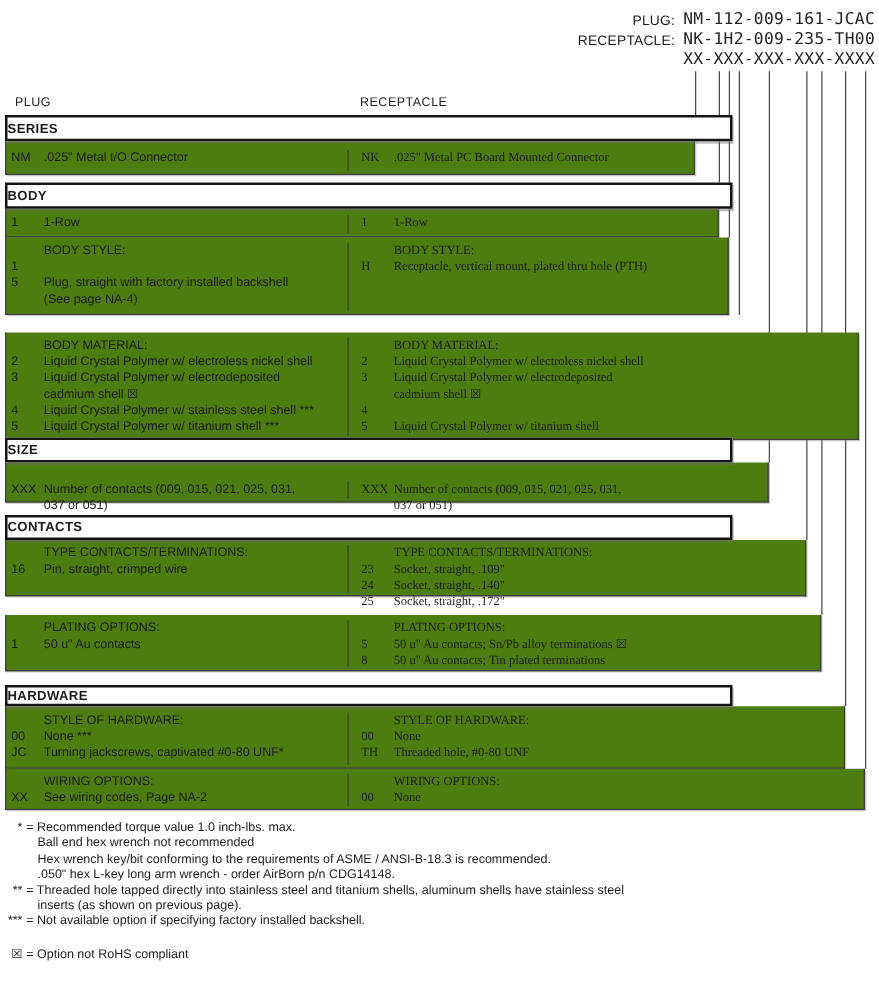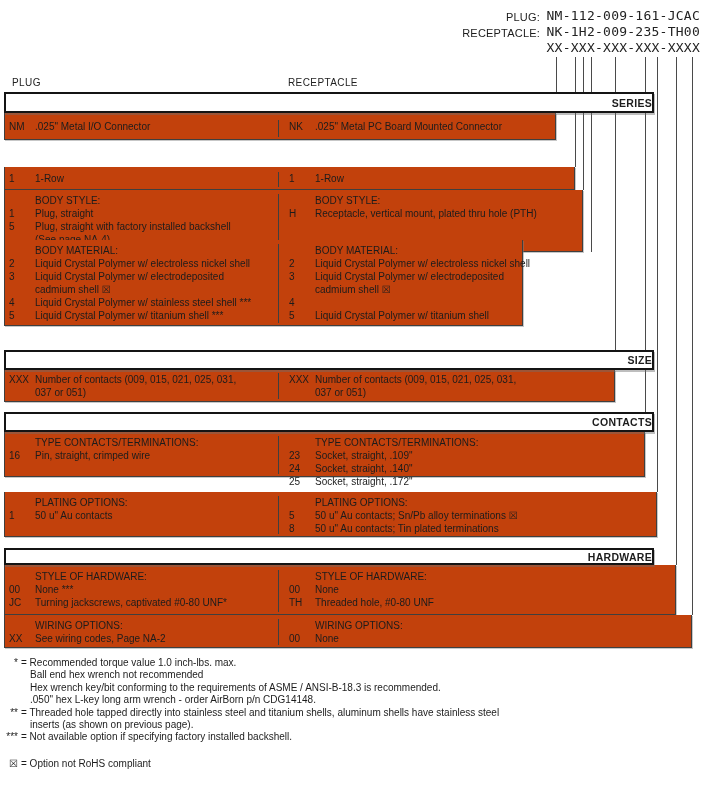--- a/index.html
+++ b/index.html
@@ -7,29 +7,29 @@
   body { width: 703px; height: 792px; position: relative; font-family: "Liberation Sans", sans-serif; color: #1c1c1c; }
   .page { position: absolute; inset: 0; overflow: hidden; }
 
   
   .pn-labels { position: absolute; top: 9px; right: 163px; text-align: right; font-weight: normal; font-size: 11px; line-height: 16px; letter-spacing: .2px; }
   .pn-values { position: absolute; top: 8px; right: 3px; text-align: right; font-family: "DejaVu Sans Mono", monospace; font-size: 13px; line-height: 16px; letter-spacing: .25px; color: #222; margin-left: 31px; }
 
   .col-label { position: absolute; font-size: 10px; letter-spacing: .4px; color: #222; }
 
   
-  .bar { position: absolute; left: 4px; width: 650px; background: #fff; border: 2px solid #141414; box-shadow: 1px 2px 0 rgba(110,110,110,.45); display: flex; align-items: center; justify-content: flex-end; z-index: 3; }
+  .bar { position: absolute; left: 4px; width: 582px; background: #fff; border: 2px solid #141414; box-shadow: 1px 2px 0 rgba(110,110,110,.45); display: flex; align-items: center; justify-content: flex-start; z-index: 3; }
   .bar-title { font-weight: bold; font-size: 10.5px; letter-spacing: .3px; }
 
   
-  .row { position: absolute; left: 4px; background: #c2410c; border: 1px solid #3f3f3f; border-top: none; box-shadow: 1px 1px 0 rgba(130,130,130,.45); display: flex; align-items: stretch; z-index: 2; }
+  .row { position: absolute; left: 4px; background: #4d7c0f; border: 1px solid #3f3f3f; border-top: none; box-shadow: 1px 1px 0 rgba(130,130,130,.45); display: flex; align-items: stretch; z-index: 2; }
   .colL { width: 273px; flex: 0 0 273px; }
   .colR { flex: 1; border-left: 1px solid #3f3f3f; margin-bottom: 2px; }
   .line { display: flex; line-height: 13px; font-size: 10px; padding-left: 2px; }
-  .colR .line { padding-left: 8px; }
+  .colR .line { padding-left: 8px; font-family: Liberation Serif, serif; }
   .code { flex: 0 0 28px; padding-left: 2px; white-space: nowrap; }
   .desc { flex: 1; white-space: nowrap; }
 
   
   .callout { position: absolute; width: 0; border-left: 1px solid #4a4a4a; z-index: 1; }
 
   
   .footnotes { position: absolute; left: 4px; top: 657px; width: 696px; font-size: 10px; }
   .fn-list .line { line-height: 12.4px; padding-left: 0; }
   .fn-list .code { flex: 0 0 17px; text-align: right; padding: 0 3px 0 0; }
@@ -75,20 +75,23 @@
         </div>
       </div>
     <div class="colR">
         <div class="line">
           <span class="code">NK</span>
           <span class="desc">.025" Metal PC Board Mounted Connector</span>
         </div>
       </div>
   </div>
 
+  <div class="bar" style="top:146px; height:21px">
+    <span class="bar-title">BODY</span>
+  </div>
   <div class="row" style="top:167px; height:23px; width:571px; padding-top:5px">
     <div class="colL">
         <div class="line">
           <span class="code">1</span>
           <span class="desc">1-Row</span>
         </div>
       </div>
     <div class="colR">
         <div class="line">
           <span class="code">1</span>
@@ -97,21 +100,20 @@
       </div>
   </div>
   <div class="row" style="top:190px; height:62px; width:579px; padding-top:4px">
     <div class="colL">
         <div class="line">
           <span class="code"></span>
           <span class="desc">BODY STYLE:</span>
         </div>
         <div class="line">
           <span class="code">1</span>
-          <span class="desc">Plug, straight</span>
         </div>
         <div class="line">
           <span class="code">5</span>
           <span class="desc">Plug, straight with factory installed backshell</span>
         </div>
         <div class="line">
           <span class="code"></span>
           <span class="desc">(See page NA-4)</span>
         </div>
       </div>
@@ -119,21 +121,21 @@
         <div class="line">
           <span class="code"></span>
           <span class="desc">BODY STYLE:</span>
         </div>
         <div class="line">
           <span class="code">H</span>
           <span class="desc">Receptacle, vertical mount, plated thru hole (PTH)</span>
         </div>
       </div>
   </div>
-  <div class="row" style="top:240px; height:86px; width:519px; padding-top:4px">
+  <div class="row" style="top:266px; height:86px; width:683px; padding-top:4px">
     <div class="colL">
         <div class="line">
           <span class="code"></span>
           <span class="desc">BODY MATERIAL:</span>
         </div>
         <div class="line">
           <span class="code">2</span>
           <span class="desc">Liquid Crystal Polymer w/ electroless nickel shell</span>
         </div>
         <div class="line">
@@ -176,21 +178,21 @@
         <div class="line">
           <span class="code">5</span>
           <span class="desc">Liquid Crystal Polymer w/ titanium shell</span>
         </div>
       </div>
   </div>
 
   <div class="bar" style="top:350px; height:20px">
     <span class="bar-title">SIZE</span>
   </div>
-  <div class="row" style="top:370px; height:32px; width:611px; padding-top:3px">
+  <div class="row" style="top:370px; height:32px; width:611px; padding-top:15px">
     <div class="colL">
         <div class="line">
           <span class="code">XXX</span>
           <span class="desc">Number of contacts (009, 015, 021, 025, 031,</span>
         </div>
         <div class="line">
           <span class="code"></span>
           <span class="desc">037 or 051)</span>
         </div>
       </div>

